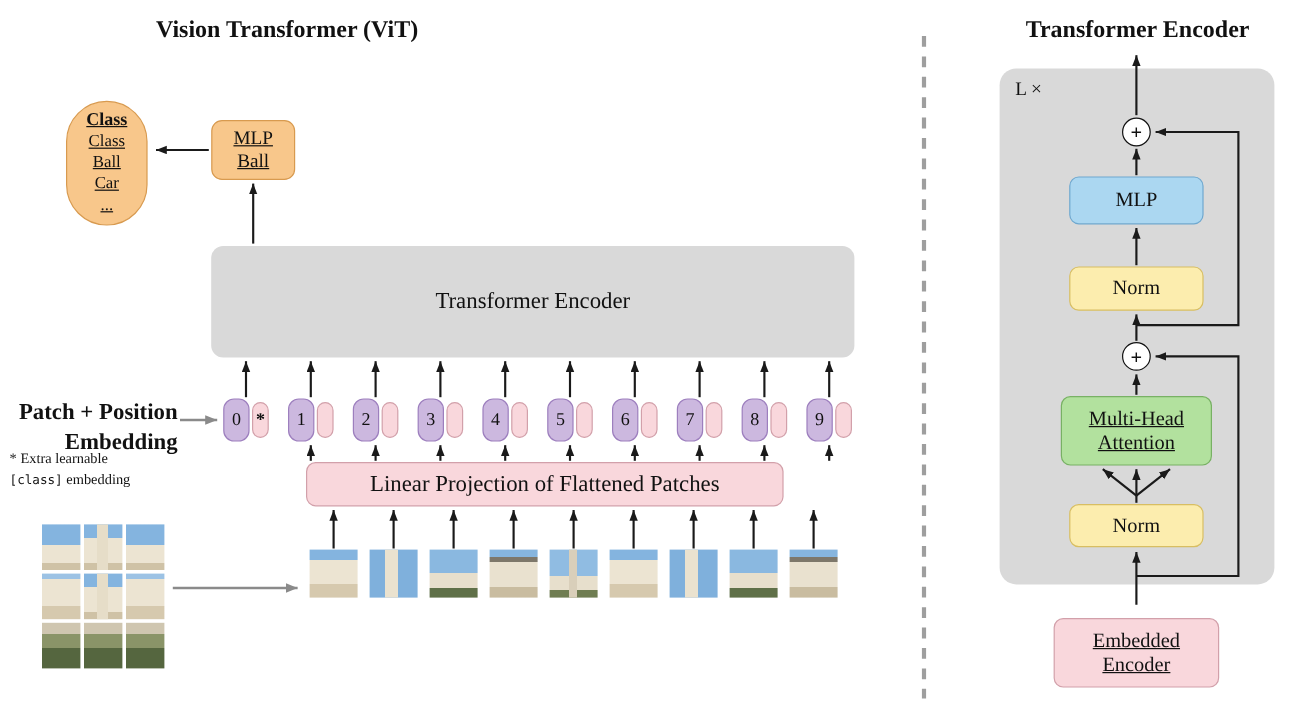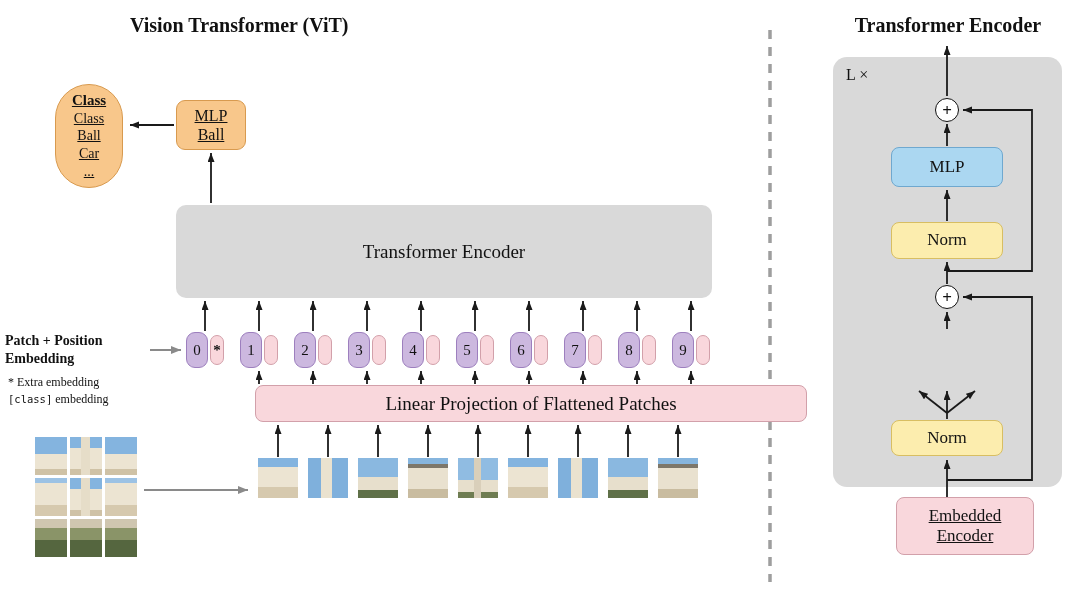--- a/index.html
+++ b/index.html
@@ -15,23 +15,23 @@
 
   
   .class-pill{left:55px;top:84px;width:68px;height:104px;border-radius:34px;z-index:3;
               background:var(--orange,#f8c78b);border:1.5px solid var(--orange_border,#d89a4f);box-sizing:border-box;}
   .pill-heading{font-weight:bold;font-size:15px;line-height:1.25;}
   .pill-item{font-size:14px;line-height:1.28;}
   .mlp-head{left:176px;top:100px;width:70px;height:50px;border-radius:9px;font-size:16px;line-height:1.2;z-index:3;
             background:var(--orange,#f8c78b);border:1.5px solid var(--orange_border,#d89a4f);box-sizing:border-box;}
   .encoder-box{left:176px;top:205px;width:536px;height:93px;border-radius:10px;font-size:19px;z-index:1;
                background:var(--gray_panel,#d9d9d9);}
-  .projection{left:255px;top:385px;width:552px;height:37px;border-radius:8px;font-size:19px;z-index:3;
+  .projection{left:255px;top:385px;width:398px;height:37px;border-radius:8px;font-size:19px;z-index:3;
               background:var(--pink,#f9d7dc);border:1.5px solid var(--pink_border,#d2a0aa);box-sizing:border-box;}
-  .pp-label{left:5px;top:332px;width:143px;text-align:left;font-size:14px;font-weight:bold;line-height:1.3;z-index:3;}
+  .pp-label{left:5px;top:332px;width:143px;text-align:right;font-size:19px;font-weight:bold;line-height:1.3;z-index:3;}
   .footnote{left:8px;top:374px;font-size:12px;line-height:1.4;z-index:3;}
   .footnote code{font-family:"DejaVu Sans Mono","Liberation Mono",monospace;font-size:10.5px;}
 
   .token-group{position:absolute;top:332px;display:flex;gap:2px;align-items:flex-start;z-index:3;}
   .tok{box-sizing:border-box;display:flex;align-items:center;justify-content:center;font-family:inherit;}
   .tok-purple{width:22px;height:36px;border-radius:9px;font-size:15px;
               background:var(--purple,#ccb8df);border:1.5px solid var(--purple_border,#9d7fbe);}
   .tok-pink{width:14px;height:30px;margin-top:3px;border-radius:7px;font-size:15px;font-weight:bold;
             background:var(--pink,#f9d7dc);border:1.5px solid var(--pink_border,#d2a0aa);}
 
@@ -56,21 +56,21 @@
   .loop-label{left:846px;top:66px;font-size:16px;z-index:3;}
   .plus{width:24px;height:24px;border-radius:50%;background:#fff;border:1.6px solid #111;box-sizing:border-box;
         font-size:17px;font-weight:bold;z-index:3;line-height:1;}
   .plus1{left:935px;top:98px;}
   .plus2{left:935px;top:285px;}
   .rbox{border-radius:8px;font-size:17px;line-height:1.18;z-index:3;box-sizing:border-box;}
   .mlp-box{left:891px;top:147px;width:112px;height:40px;background:var(--blue,#abd7f1);border:1.5px solid var(--blue_border,#6fa8cf);}
   .norm-upper{left:891px;top:222px;width:112px;height:37px;background:var(--yellow,#fcedae);border:1.5px solid var(--yellow_border,#d8be62);}
   .mha-box{left:884px;top:330px;width:126px;height:58px;background:var(--green,#b2e19e);border:1.5px solid var(--green_border,#78b164);}
   .norm-lower{left:891px;top:420px;width:112px;height:36px;background:var(--yellow,#fcedae);border:1.5px solid var(--yellow_border,#d8be62);}
-  .embedded-box{left:878px;top:497px;width:138px;height:58px;background:var(--pink,#f9d7dc);border:1.5px solid var(--pink_border,#d2a0aa);margin-left:18px;}
+  .embedded-box{left:878px;top:515px;width:138px;height:58px;background:var(--pink,#f9d7dc);border:1.5px solid var(--pink_border,#d2a0aa);}
 
   #arrow-layer{position:absolute;left:0;top:0;z-index:2;}
 </style>
 </head>
 <body>
 
 <div class="canvas" id="canvas">
 
   <svg id="arrow-layer" width="1080" height="593">
     <defs>
@@ -144,37 +144,41 @@
   </div>
 
   <div class="abs ctr encoder-box">Transformer Encoder</div>
 
   <div class="abs pp-label">
     <div>Patch + Position</div>
     <div>Embedding</div>
   </div>
 
   <div class="abs footnote">
-    <div>* Extra embedding</div>
+    <div>* Extra learnable</div>
     <div><code>[class]</code> <span>embedding</span></div>
   </div>
 
   <div class="abs ctr projection">Linear Projection of Flattened Patches</div>
 
   <div class="abs right-panel"></div>
   <div class="abs right-title">Transformer Encoder</div>
   <div class="abs loop-label">L ×</div>
 
   <div class="abs ctr plus plus1">+</div>
 
   <div class="abs ctr rbox mlp-box">MLP</div>
   <div class="abs ctr rbox norm-upper">Norm</div>
 
   <div class="abs ctr plus plus2">+</div>
 
+  <div class="abs ctr col rbox mha-box">
+    <div>Multi-Head</div>
+    <div>Attention</div>
+  </div>
 
   <div class="abs ctr rbox norm-lower">Norm</div>
 
   <div class="abs ctr col rbox embedded-box">
     <div>Embedded</div>
     <div>Encoder</div>
   </div>
 
 <div class="token-group" style="left: 186px;">
       <div class="tok tok-purple">0</div>

